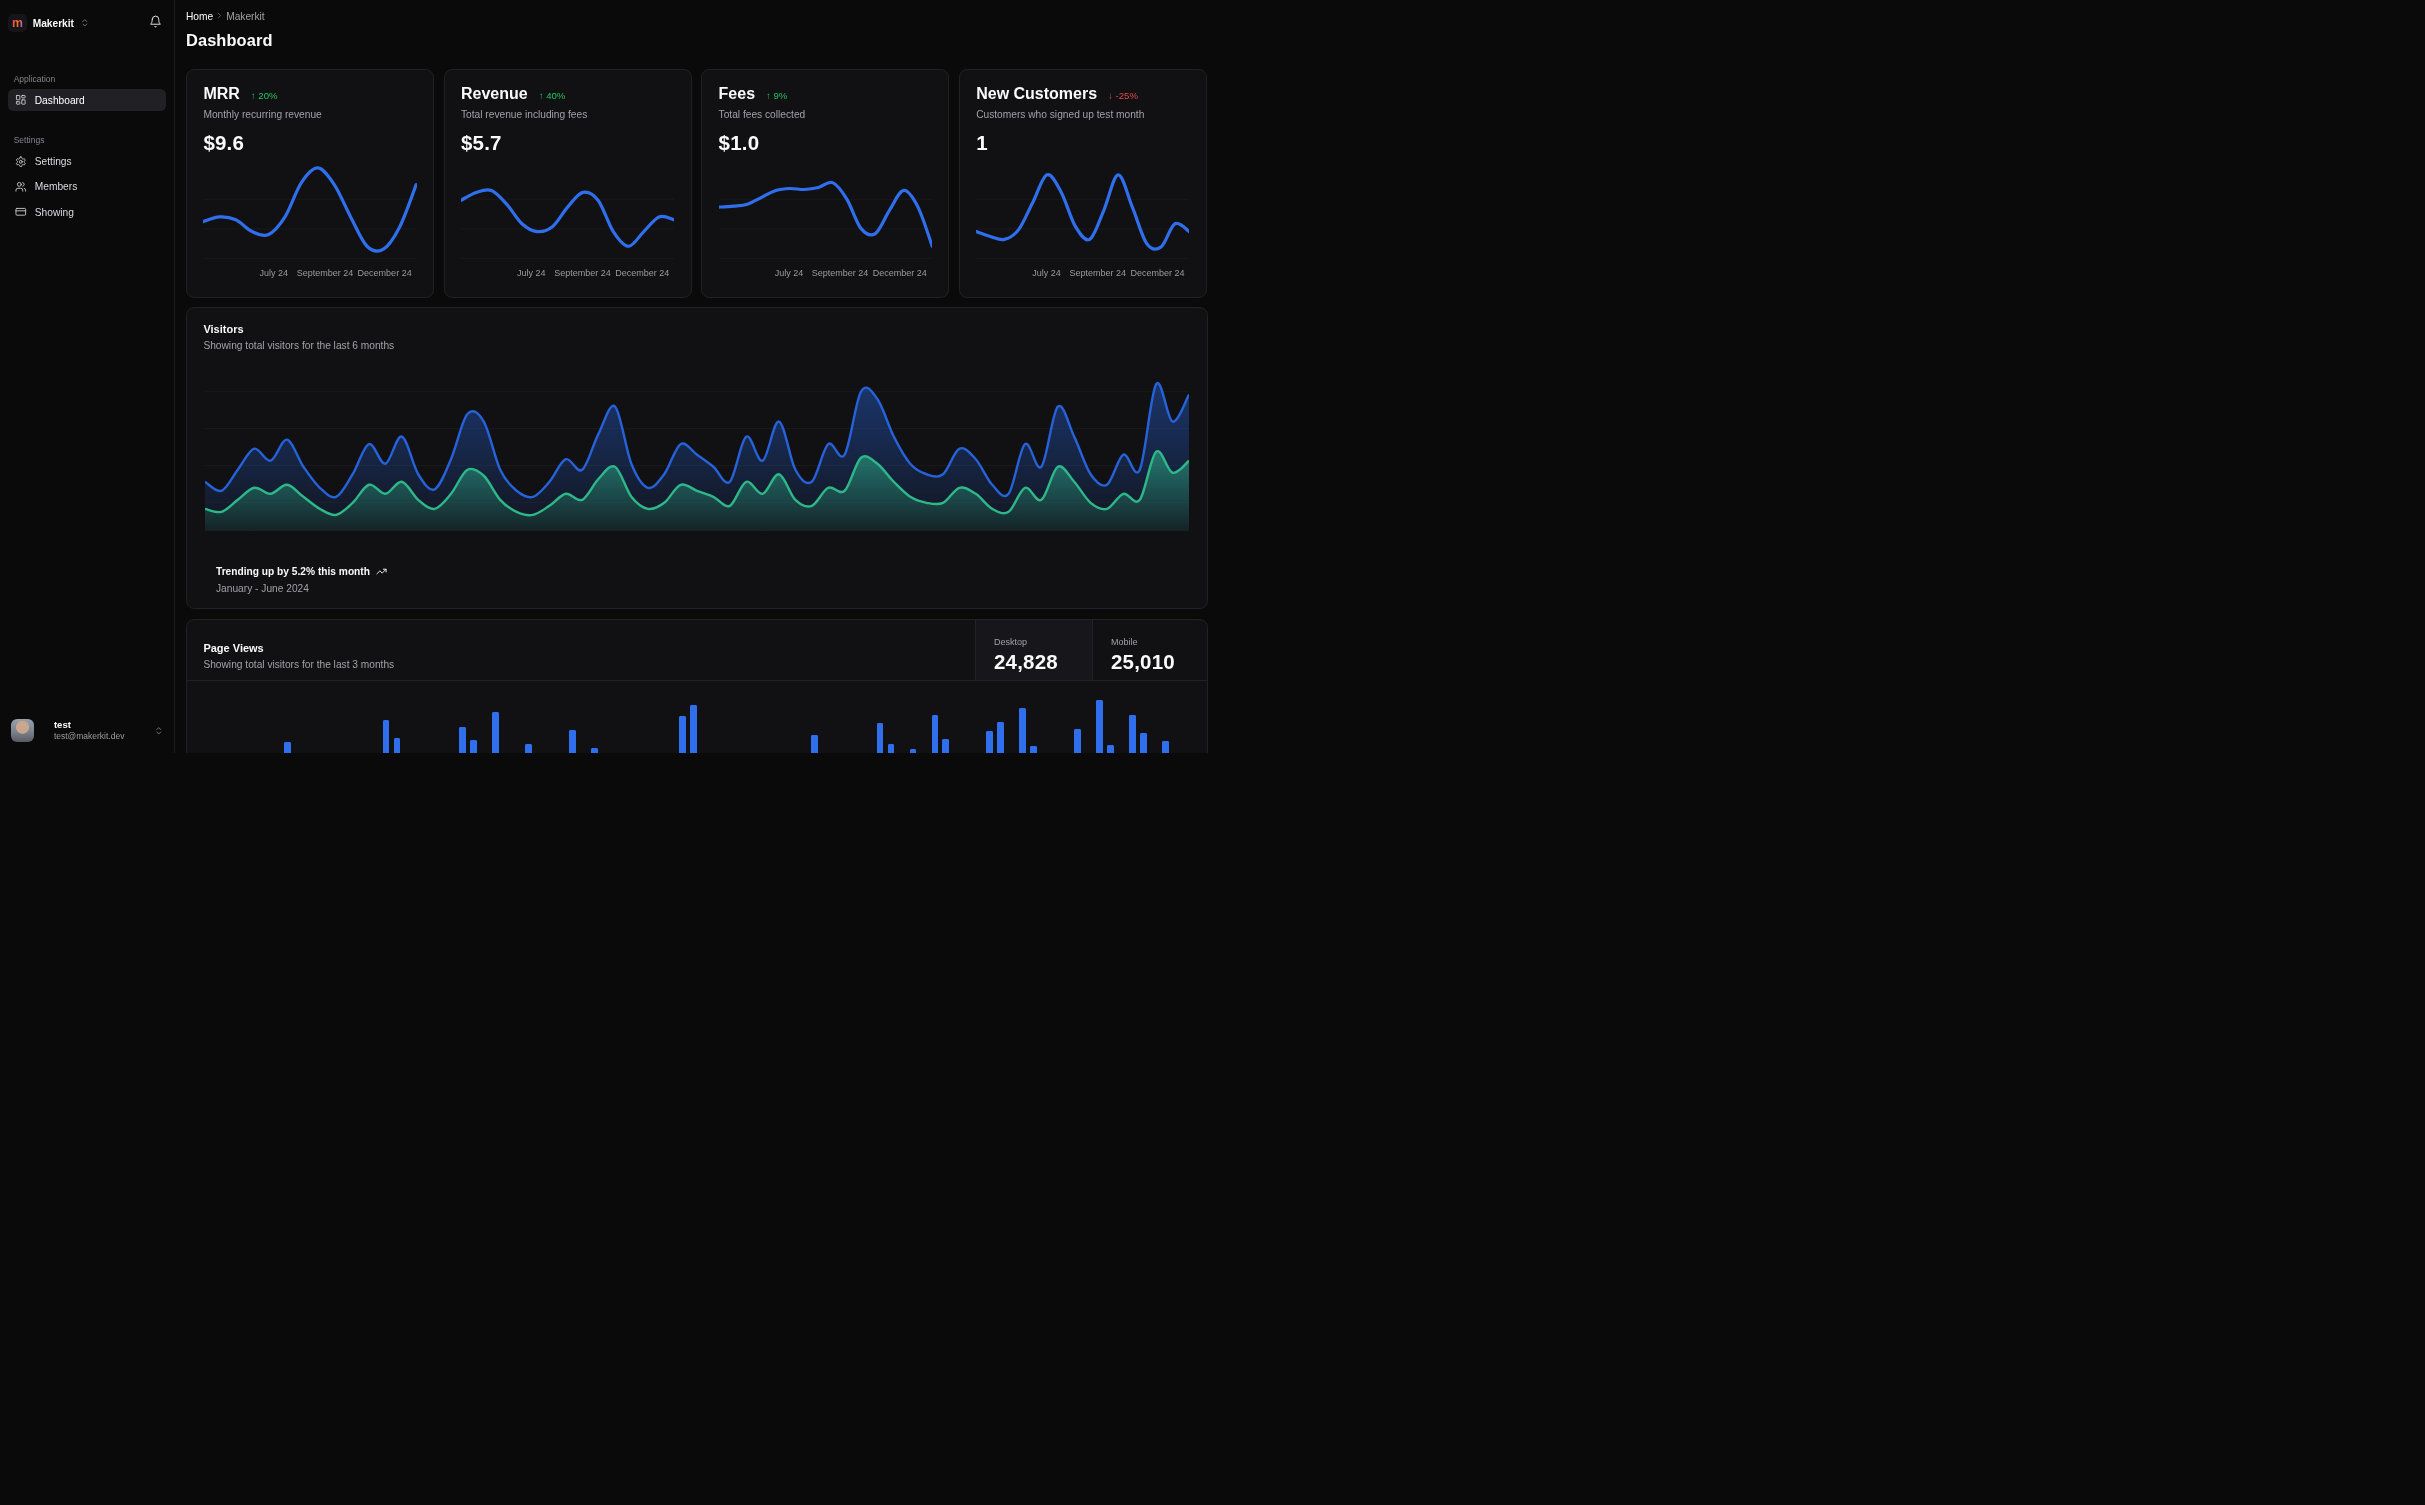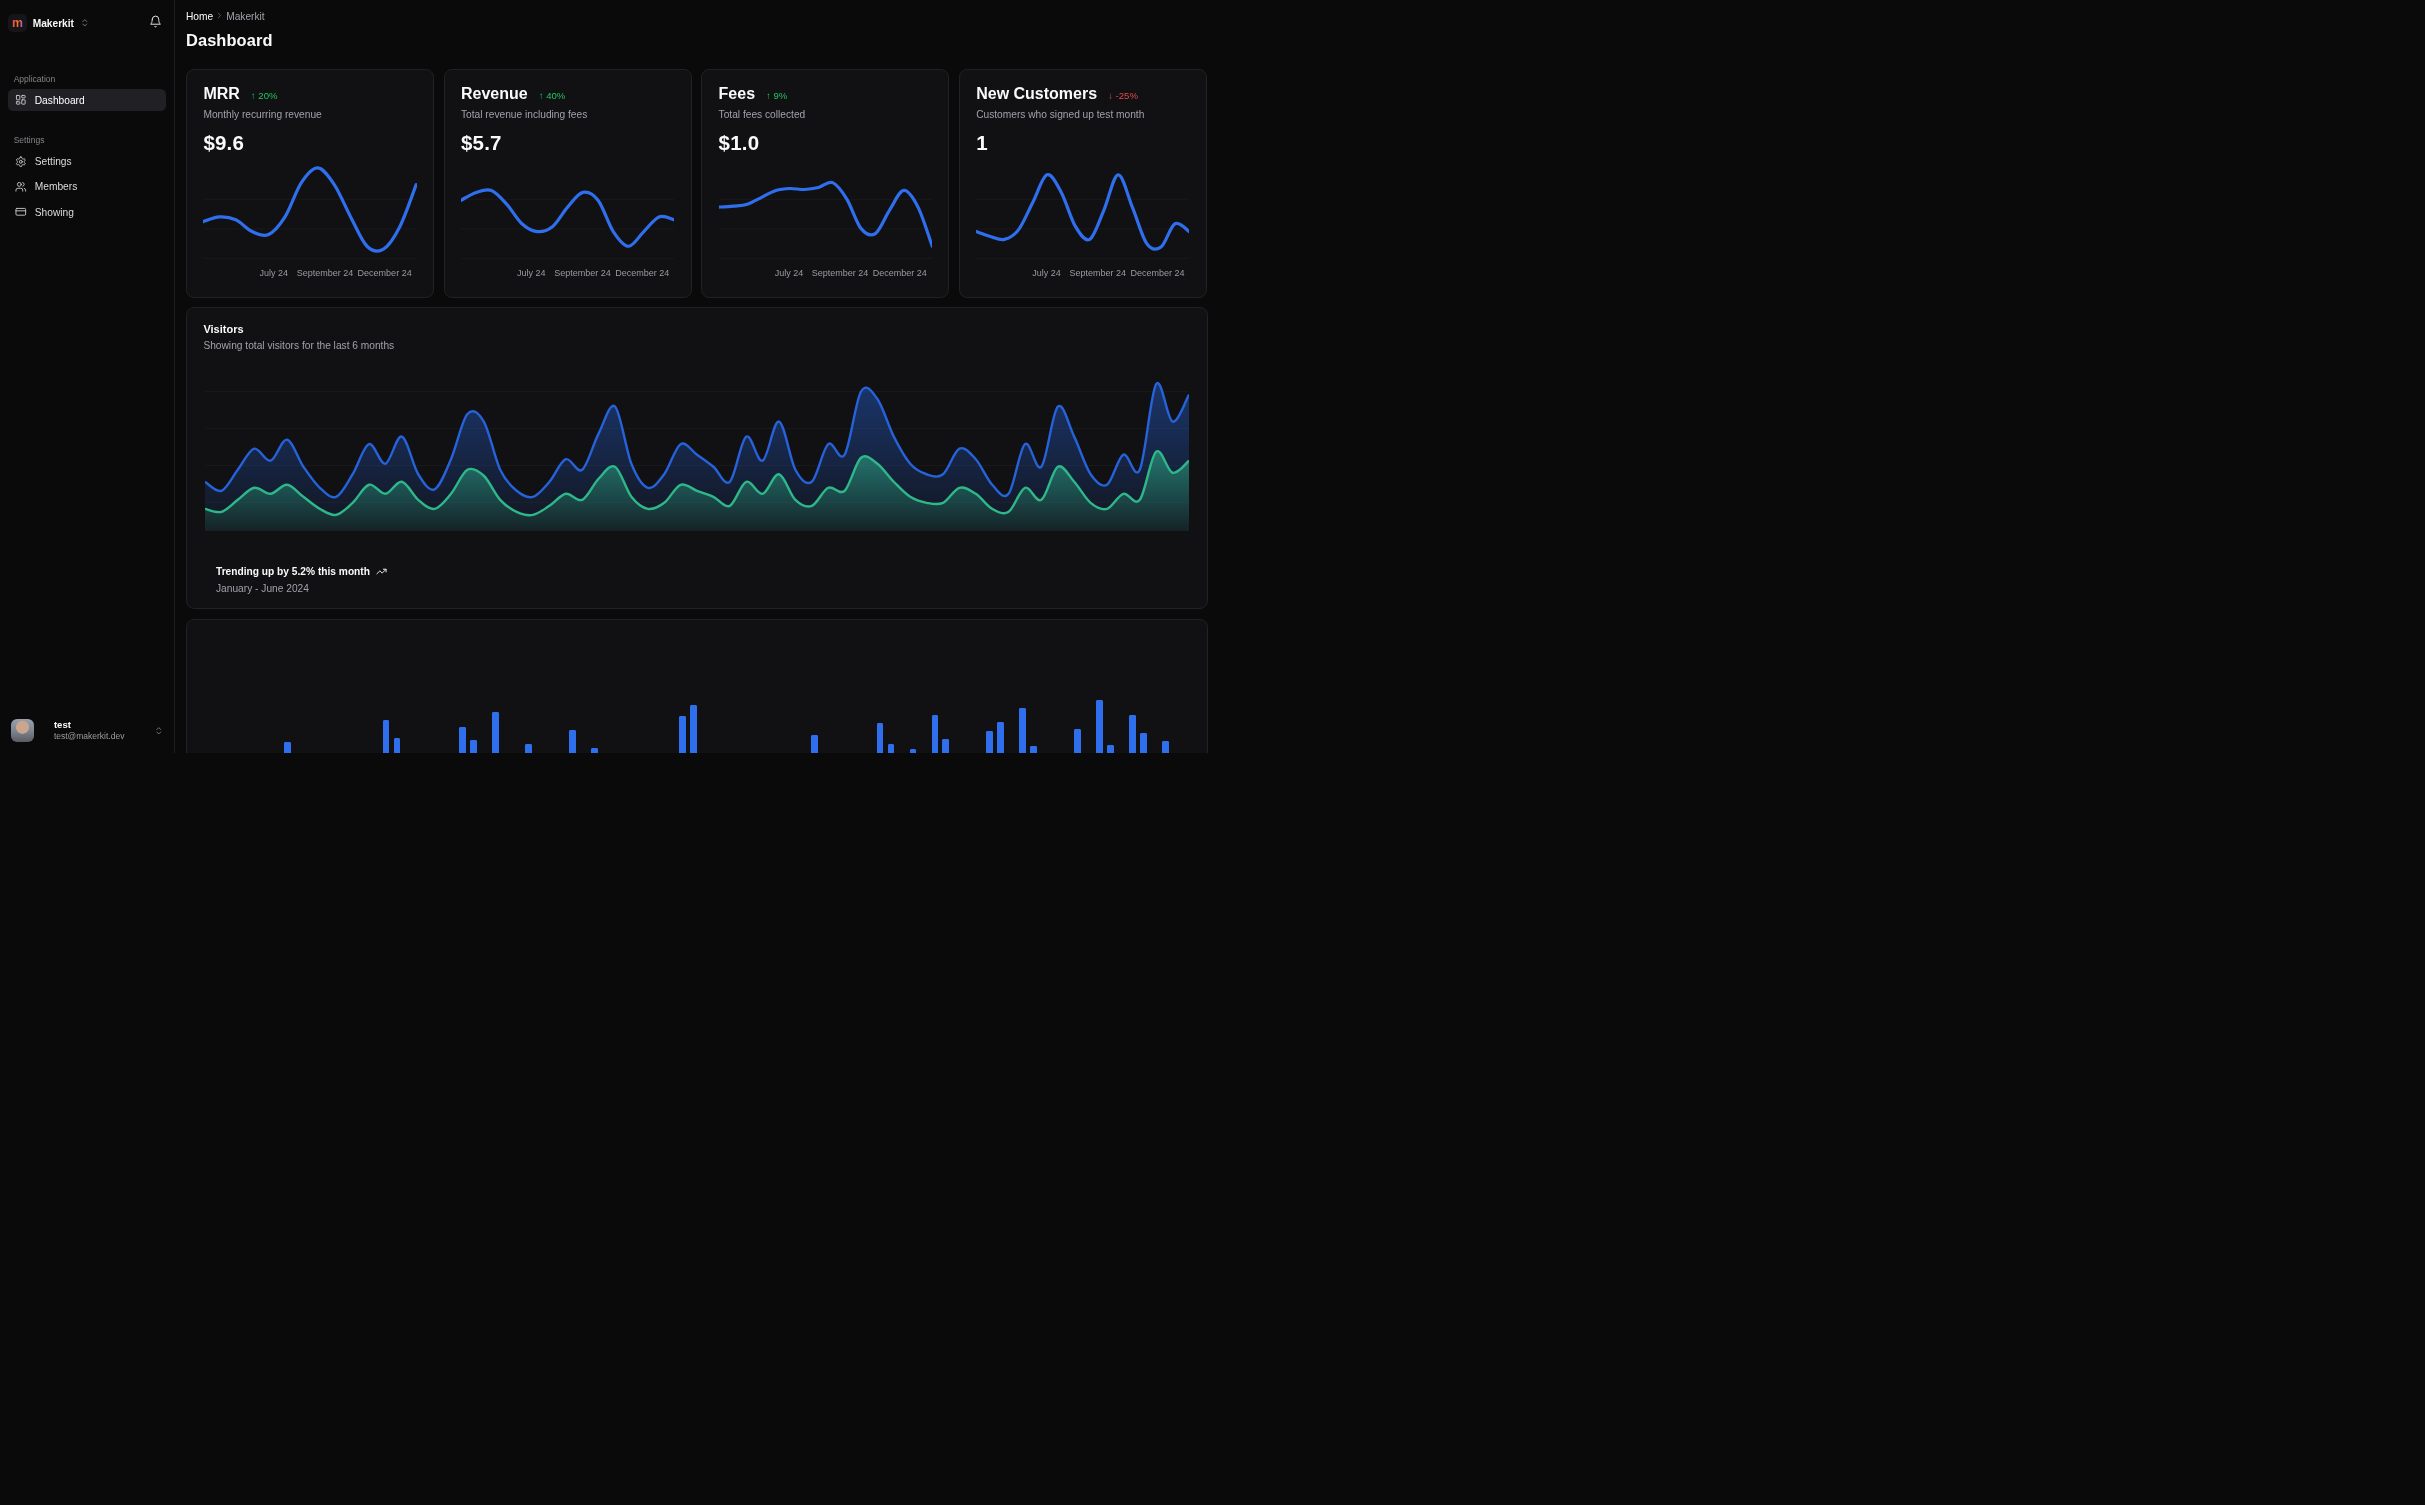--- a/index.html
+++ b/index.html
@@ -309,20 +309,36 @@
                 <polyline points="22 7 13.5 15.5 8.5 10.5 2 17"></polyline>
                 <polyline points="16 7 22 7 22 13"></polyline>
               </svg>
           </span>
         </div>
         <div class="v-foot-muted">January - June 2024</div>
       </div>
     </div>
 
     <div class="card pageviews">
+      <div class="pv-header">
+        <div class="pv-titles">
+          <div class="v-title">Page Views</div>
+          <div class="v-sub">Showing total visitors for the last 3 months</div>
+        </div>
+        <div class="pv-stats">
+          <button class="stat active">
+            <div class="stat-label">Desktop</div>
+            <div class="stat-value">24,828</div>
+          </button>
+          <button class="stat">
+            <div class="stat-label">Mobile</div>
+            <div class="stat-value">25,010</div>
+          </button>
+        </div>
+      </div>
       <div class="pv-bars">
           <div class="bar" style="left: 0.2%; width: 0.688889%; height: 82px; background: rgb(47, 111, 237);"></div>
           <div class="bar" style="left: 1.31111%; width: 0.688889%; height: 61px; background: rgb(47, 111, 237);"></div>
           <div class="bar" style="left: 2.42222%; width: 0.688889%; height: 102px; background: rgb(47, 111, 237);"></div>
           <div class="bar" style="left: 3.53333%; width: 0.688889%; height: 68px; background: rgb(47, 111, 237);"></div>
           <div class="bar" style="left: 4.64444%; width: 0.688889%; height: 176px; background: rgb(47, 111, 237);"></div>
           <div class="bar" style="left: 5.75556%; width: 0.688889%; height: 96px; background: rgb(47, 111, 237);"></div>
           <div class="bar" style="left: 6.86667%; width: 0.688889%; height: 75px; background: rgb(47, 111, 237);"></div>
           <div class="bar" style="left: 7.97778%; width: 0.688889%; height: 190px; background: rgb(47, 111, 237);"></div>
           <div class="bar" style="left: 9.08889%; width: 0.688889%; height: 61px; background: rgb(47, 111, 237);"></div>

